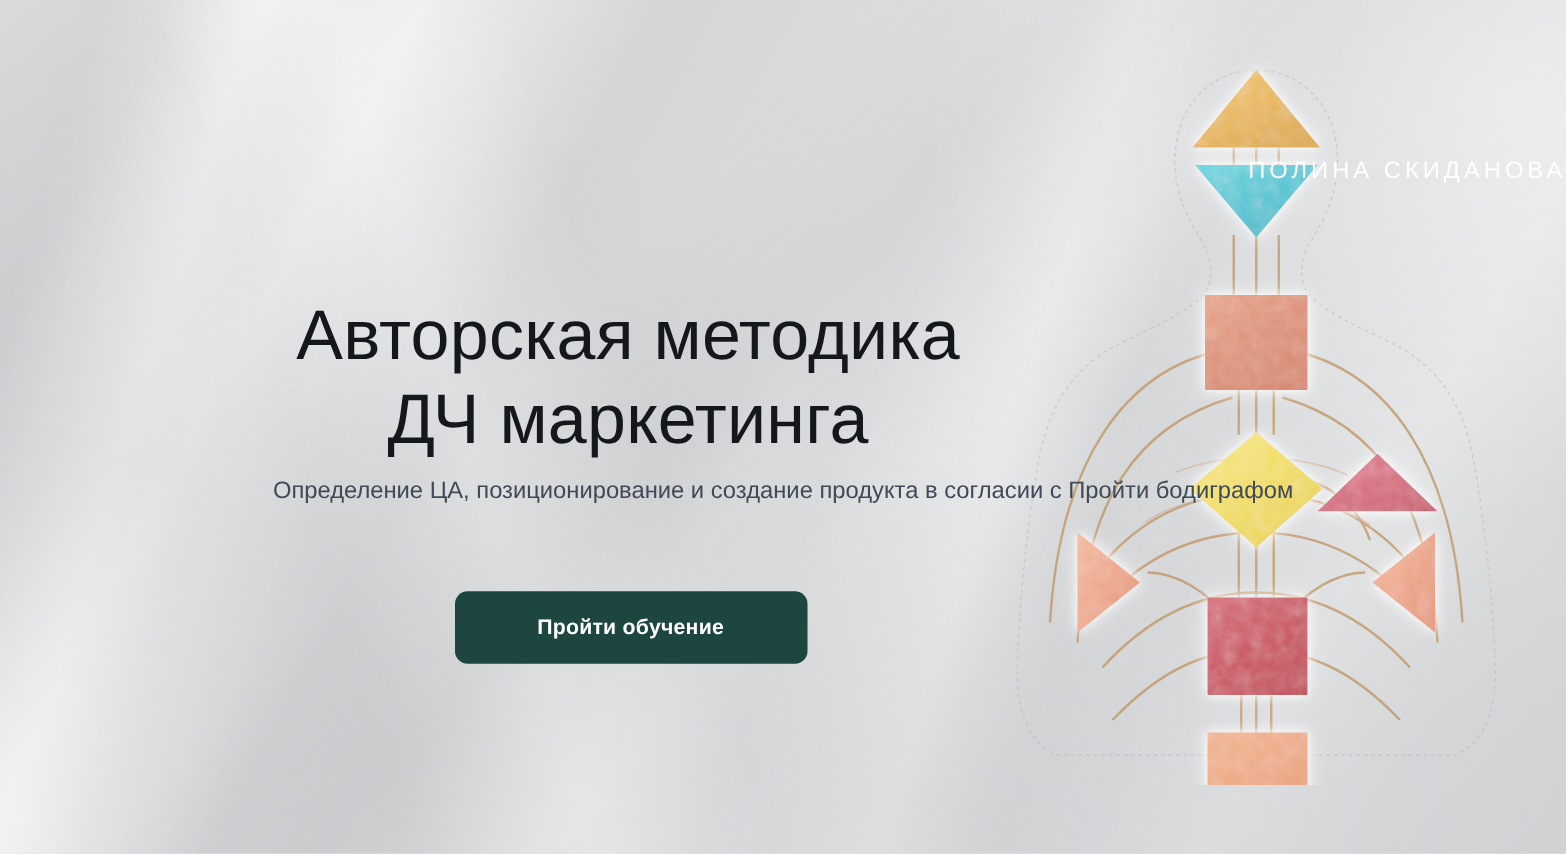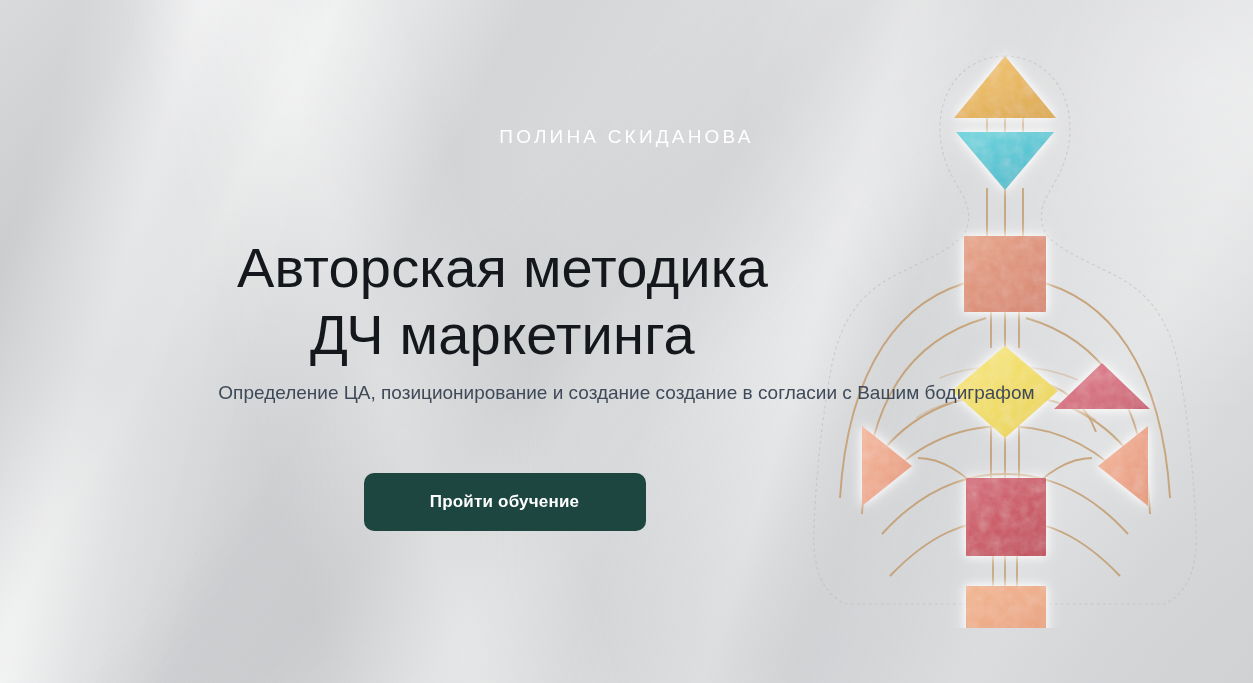--- a/index.html
+++ b/index.html
@@ -96,21 +96,21 @@
     position: absolute;
     inset: 0;
     z-index: 5;
   }
 
   .eyebrow {
     position: absolute;
     top: 126px;
     left: 0;
     width: 1253px;
-    text-align: center;
+    text-align: right;
     color: #ffffff;
     font-size: 19px;
     font-weight: 500;
     letter-spacing: 3.2px;
     text-transform: uppercase;
     white-space: nowrap;
   }
 
   .headline {
     position: absolute;
@@ -310,20 +310,20 @@
 
   <div class="content">
 
     <div class="eyebrow">ПОЛИНА СКИДАНОВА</div>
 
     <h1 class="headline">
       <span class="l1">Авторская методика</span>
       <span class="l2">ДЧ маркетинга</span>
     </h1>
 
-    <p class="subtitle">Определение ЦА, позиционирование и создание создание в согласии с Вашим бодиграфом</p>
+    <p class="subtitle">Определение ЦА, позиционирование и создание продукта в согласии с Пройти бодиграфом</p>
 
     <div class="cta-wrap">
       <button class="cta-button" type="button">Пройти обучение</button>
     </div>
 
   </div>
 </div>
 
 </body></html>

